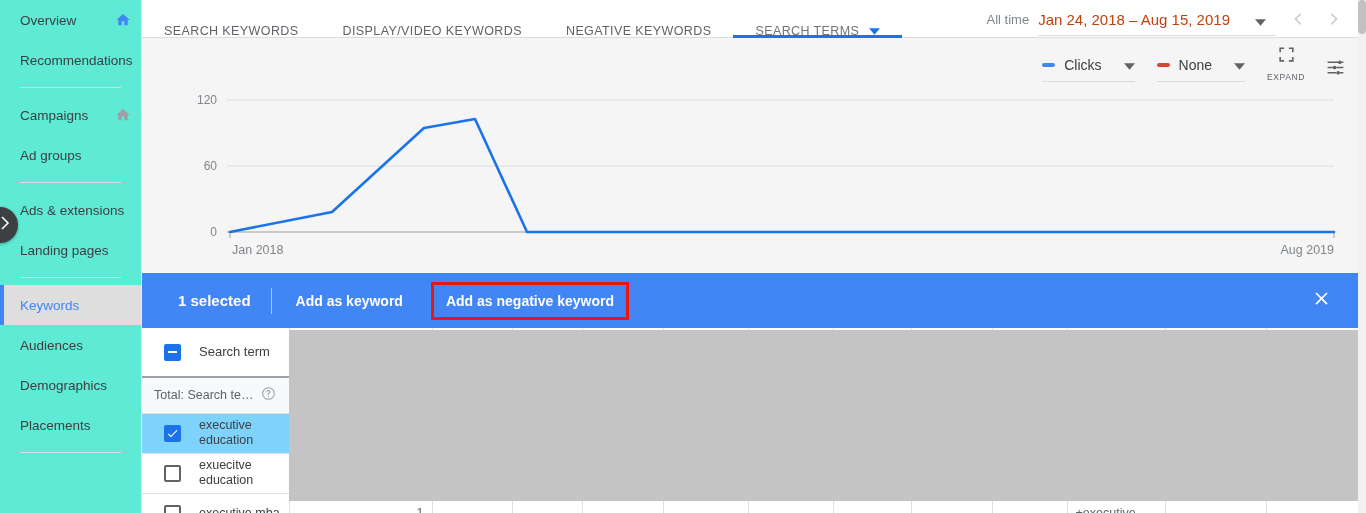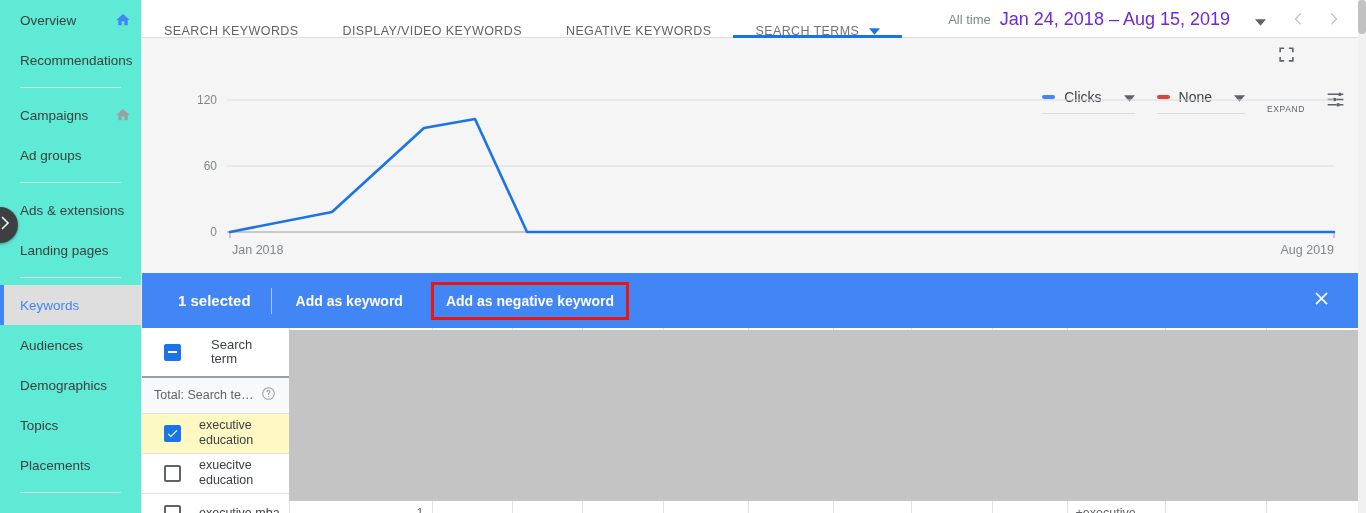--- a/index.html
+++ b/index.html
@@ -82,21 +82,21 @@
   }
   .tab .caret { margin-left: 10px; }
 
   .daterange {
     position: absolute; right: 8px; top: 0;
     height: 38px; display: flex; align-items: center;
     font-size: 13px;
   }
   .dr-alltime { color: #80868b; margin-right: 9px; }
   .dr-value {
-    color: #6d28d9; font-size: 18px;
+    color: #c2410c; font-size: 15px;
     border-bottom: 1px solid #dadce0;
     padding-bottom: 7px; padding-top: 8px;
     padding-right: 46px;
     position: relative;
   }
   .dr-value .caret { position: absolute; right: 10px; top: 9px; }
   .dr-nav { display: flex; margin-left: 6px; }
   .dr-nav span {
     width: 34px; height: 38px; display: flex;
     align-items: center; justify-content: center;
@@ -118,21 +118,21 @@
     margin-right: 22px;
     border-bottom: 1px solid #dadce0;
     padding-bottom: 7px;
     cursor: pointer;
   }
   .metric-dash { width: 13px; height: 4px; border-radius: 2px; margin-right: 9px; }
   .metric-label { font-size: 14px; color: #3c4043; }
   .metric-sel .caret { margin-left: 22px; }
   .expand-btn {
     display: flex; flex-direction: column; align-items: center;
-    margin-right: 20px; margin-top: 1px; cursor: pointer; gap: 32px;
+    margin-right: 20px; margin-top: 1px; cursor: pointer;
   }
   .expand-btn .cap {
     font-size: 8.5px; color: #5f6368; letter-spacing: .6px; margin-top: 4px;
   }
   .settings-btn { cursor: pointer; margin-top: 2px; }
 
   .chartarea { position: absolute; left: 0; top: 48px; width: 1216px; height: 190px; }
   .chartarea svg { display: block; }
 
   
@@ -175,31 +175,31 @@
     padding: 0 8px;
     font-weight: normal;
     text-align: right;
     border-bottom: 2px solid #9aa0a6;
     background: #fff;
     line-height: 14px;
     overflow: hidden;
   }
   th.c-sel { text-align: left; padding-left: 22px; }
   th.c-sel .hd { display: flex; align-items: center; }
-  th.c-sel .hd .txt { margin-left: 30px; color: #3c4043; font-size: 13px; }
+  th.c-sel .hd .txt { margin-left: 18px; color: #3c4043; font-size: 13px; }
   th.c-ctr { text-align: right; color: #202124; font-weight: bold; padding-right: 24px; }
   th.c-ctr .arrow { margin-right: 7px; font-weight: normal; color: #5f6368; }
   th.c-kw, th.c-ct { text-align: left; padding-left: 12px; }
 
   tbody td { height: 40px; padding: 0 8px; }
   tr.totalrow td { background: #f8f9fa; border-bottom: 1px solid #e0e0e0; height: 36px; }
   tr.totalrow .totcell { display: flex; align-items: center; justify-content: center; gap: 8px; }
   tr.totalrow .tot-text { font-size: 12.5px; color: #5f6368; white-space: nowrap; }
   tr.datarow td { border-bottom: 1px solid #e0e0e0; }
-  tr.datarow.selected td { background: #fef9c3; }
+  tr.datarow.selected td { background: #7dd3fc; }
   td.c-sel { padding-left: 22px; }
   .rowcell { display: flex; align-items: center; }
   .rowcell .term {
     margin-left: 18px; font-size: 12.5px; color: #3c4043;
     line-height: 15px; white-space: normal; word-break: break-word;
   }
 
   
   .cb {
     width: 17px; height: 17px; flex: none;
@@ -277,23 +277,20 @@
     </div>
     <div class="nav-divider"></div>
     <div class="nav-item active">
       <span class="label">Keywords</span>
     </div>
     <div class="nav-item">
       <span class="label">Audiences</span>
     </div>
     <div class="nav-item">
       <span class="label">Demographics</span>
-    </div>
-    <div class="nav-item">
-      <span class="label">Topics</span>
     </div>
     <div class="nav-item">
       <span class="label">Placements</span>
     </div>
     <div class="nav-divider"></div>
   </nav>
 
   <div class="expander">
     <span>
       <svg width="18" height="18" viewBox="0 0 24 24">

